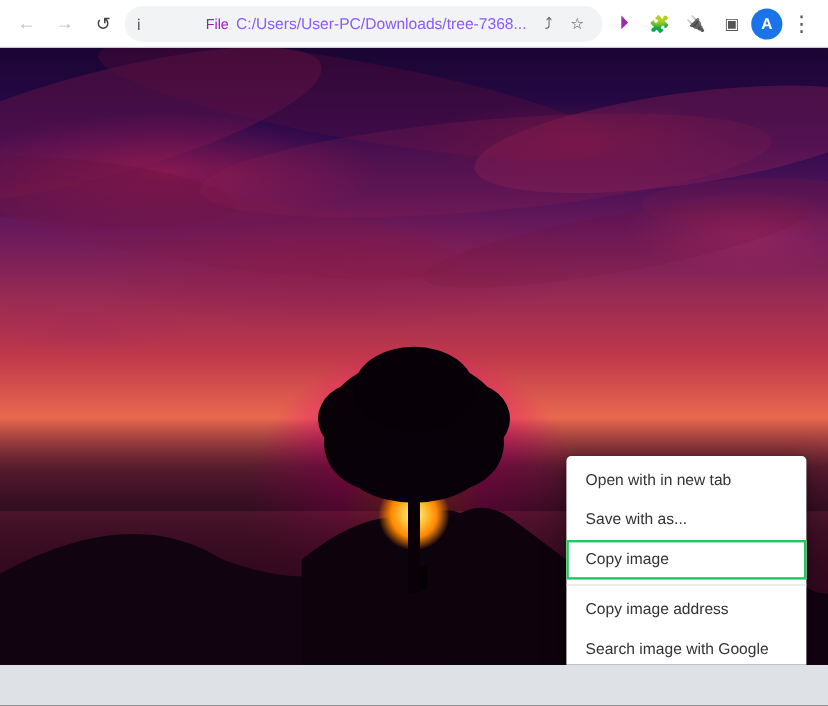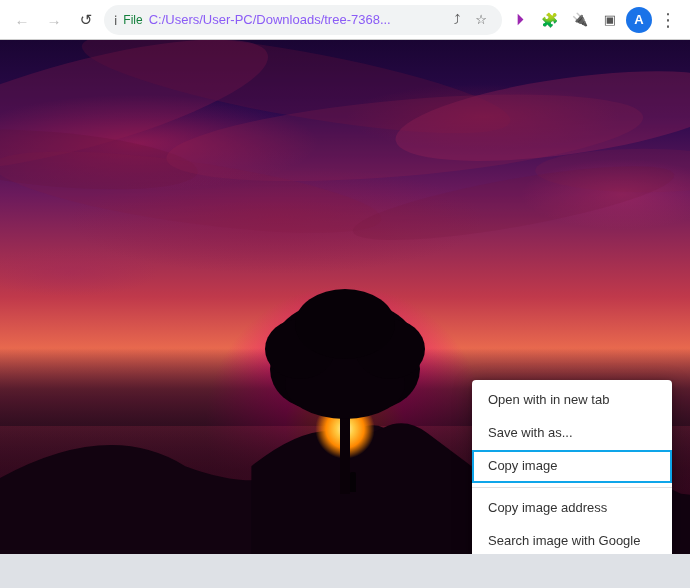--- a/index.html
+++ b/index.html
@@ -133,22 +133,23 @@
       border-radius: 20px;
       padding: 0 10px;
       gap: 6px;
     }
     .address-info-icon {
       font-size: 13px;
       color: #555;
     }
     .address-file-label {
       font-size: 12px;
-      color: #15803d;
+      color: #a21caf;
       white-space: nowrap;
+      margin-left: 48px;
     }
     .address-text {
       font-size: 13px;
       color: #8b5cf6;
       flex: 1;
       white-space: nowrap;
       overflow: hidden;
       text-overflow: ellipsis;
     }
     .address-actions {
@@ -249,21 +250,21 @@
       font-size: 13px;
       color: #333;
       cursor: pointer;
       white-space: nowrap;
       line-height: 1.3;
       min-height: 32px;
     }
 
     .context-menu-item.highlighted {
       background: #fff;
-      border: 2px solid #0ea5e9;
+      border: 2px solid #22c55e;
       padding: 6px 14px;
     }
 
     .context-menu-divider {
       height: 1px;
       background: #e0e0e0;
       margin: 4px 0;
     }
   </style>
 </head>

